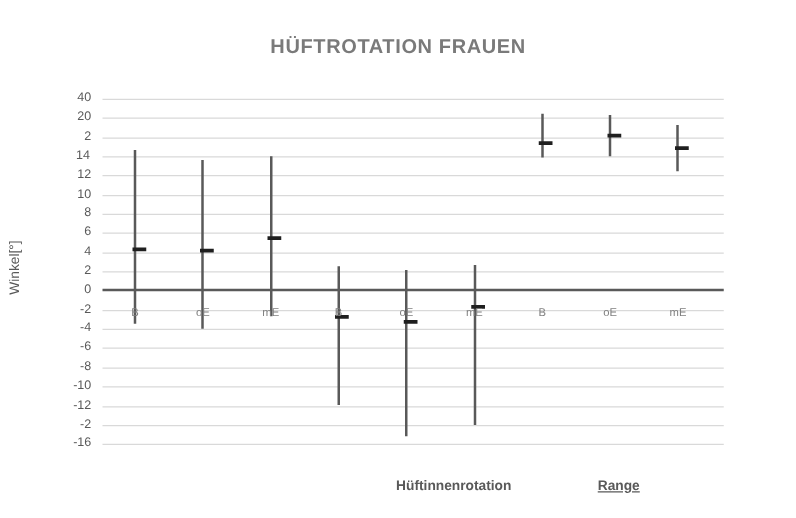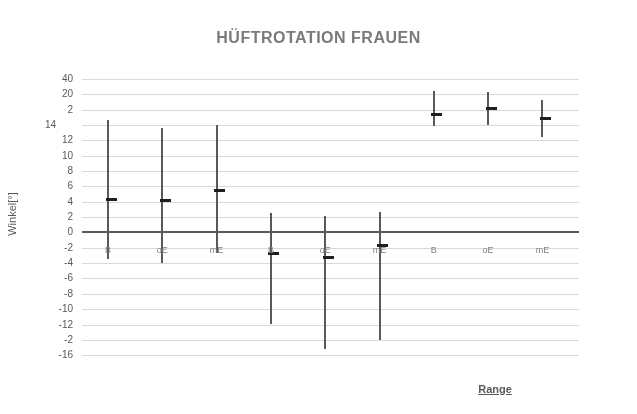--- a/index.html
+++ b/index.html
@@ -81,21 +81,21 @@
   <div id="chart-title">HÜFTROTATION FRAUEN</div>
   <div id="y-axis-title">Winkel[°]</div>
   <div id="plot-area"></div>
 <div class="gridline" style="left: 82px; top: 79px; width: 497px;"></div>
     <div class="tick-label" style="left: 43px; top: 74px;">40</div>
     <div class="gridline" style="left: 82px; top: 94.344px; width: 497px;"></div>
     <div class="tick-label" style="left: 43px; top: 89.344px;">20</div>
     <div class="gridline" style="left: 82px; top: 109.688px; width: 497px;"></div>
     <div class="tick-label" style="left: 43px; top: 104.688px;">2</div>
     <div class="gridline" style="left: 82px; top: 125.032px; width: 497px;"></div>
-    <div class="tick-label" style="left: 26px; top: 120.032px;">14</div>
+    <div class="tick-label" style="left: 42px; top: 120.032px;">14</div>
     <div class="gridline" style="left: 82px; top: 140.376px; width: 497px;"></div>
     <div class="tick-label" style="left: 43px; top: 135.376px;">12</div>
     <div class="gridline" style="left: 82px; top: 155.72px; width: 497px;"></div>
     <div class="tick-label" style="left: 43px; top: 150.72px;">10</div>
     <div class="gridline" style="left: 82px; top: 171.064px; width: 497px;"></div>
     <div class="tick-label" style="left: 43px; top: 166.064px;">8</div>
     <div class="gridline" style="left: 82px; top: 186.408px; width: 497px;"></div>
     <div class="tick-label" style="left: 43px; top: 181.408px;">6</div>
     <div class="gridline" style="left: 82px; top: 201.752px; width: 497px;"></div>
     <div class="tick-label" style="left: 43px; top: 196.752px;">4</div>
@@ -130,20 +130,21 @@
     <div class="cat-label" style="left: 196.6px; top: 245px;">mE</div>
     <div class="hilo-bar" style="left: 269.9px; top: 213.26px; height: 111.244px;"></div>
     <div class="mean-dash" style="left: 268.4px; top: 252.422px;"></div>
     <div class="cat-label" style="left: 250.9px; top: 245px;">B</div>
     <div class="hilo-bar" style="left: 324.2px; top: 215.562px; height: 133.493px;"></div>
     <div class="mean-dash" style="left: 322.7px; top: 256.258px;"></div>
     <div class="cat-label" style="left: 305.2px; top: 245px;">oE</div>
     <div class="hilo-bar" style="left: 378.5px; top: 211.726px; height: 128.122px;"></div>
     <div class="mean-dash" style="left: 377px; top: 243.982px;"></div>
     <div class="cat-label" style="left: 359.5px; top: 245px;">mE</div>
+    <div class="group-label" style="left: 283px; top: 383px;">Hüftinnenrotation</div>
     <div class="hilo-bar" style="left: 432.8px; top: 91.2752px; height: 34.524px;"></div>
     <div class="mean-dash" style="left: 431.3px; top: 112.791px;"></div>
     <div class="cat-label" style="left: 413.8px; top: 245px;">B</div>
     <div class="hilo-bar" style="left: 487.1px; top: 92.0424px; height: 32.9896px;"></div>
     <div class="mean-dash" style="left: 485.6px; top: 107.421px;"></div>
     <div class="cat-label" style="left: 468.1px; top: 245px;">oE</div>
     <div class="hilo-bar" style="left: 541.4px; top: 99.7144px; height: 37.5928px;"></div>
     <div class="mean-dash" style="left: 539.9px; top: 117.394px;"></div>
     <div class="cat-label" style="left: 522.4px; top: 245px;">mE</div>
     <div class="group-label" style="left: 415px; top: 383px; text-decoration: underline;">Range</div>

